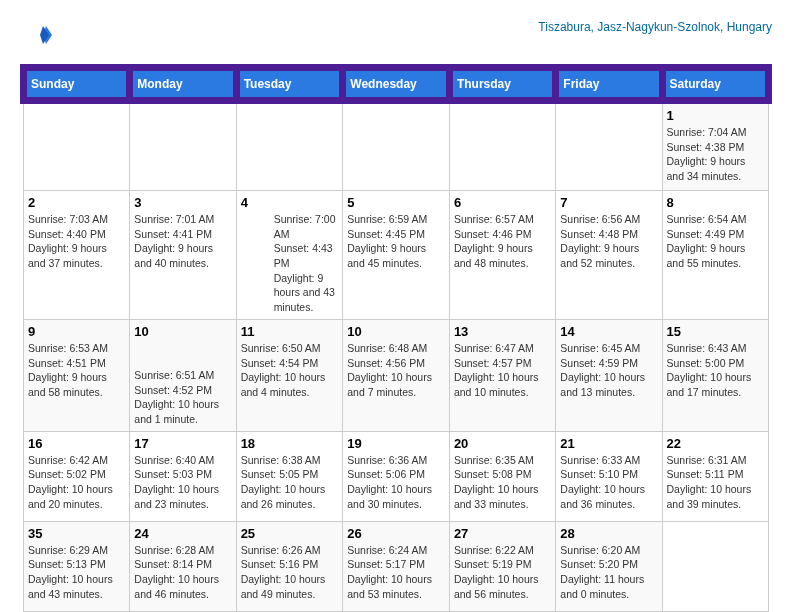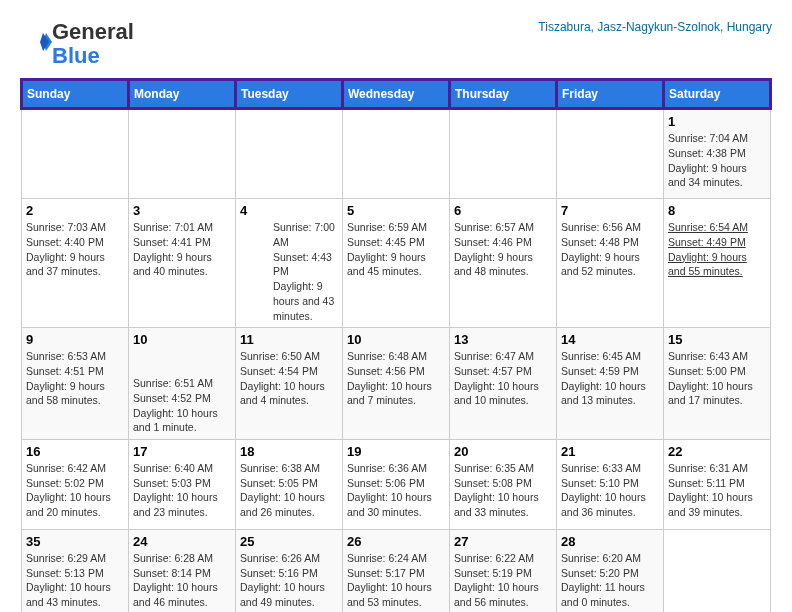--- a/index.html
+++ b/index.html
@@ -49,21 +49,21 @@
       border-collapse: collapse;
       font-size: 11px;
     }
     .calendar thead th {
       background: #2a7ae2;
       color: #fff;
       padding: 6px 4px;
       text-align: left;
       font-weight: bold;
       font-size: 12px;
-      border: 3px solid #4c1d95;
+      border: 7px solid #4c1d95;
     }
     .calendar tbody td {
       border: 1px solid #ccc;
       vertical-align: top;
       padding: 4px;
       width: 107px;
       height: 90px;
       background: #fff;
     }
     .calendar tbody tr:nth-child(odd) td {
@@ -87,24 +87,20 @@
 </head>
 <body>
 
 <div class="header">
   <div class="logo">
     <div>
       <svg class="logo-icon" viewBox="0 0 40 40">
         <polygon points="32,8 40,20 32,32 28,20" fill="#2a7ae2"></polygon>
         <polygon points="28,8 36,20 28,32 24,20" fill="#1a5abf"></polygon>
       </svg>
-    </div>
-    <div class="logo-text">
-      <span class="logo-general">General</span><br>
-      <span class="logo-blue">Blue</span>
     </div>
   </div>
   <div class="title-block">
     <div class="location-title">Tiszabura, Jasz-Nagykun-Szolnok, Hungary</div>
   </div>
 </div>
 
 <table class="calendar">
   <thead>
     <tr>
@@ -164,21 +160,21 @@
 Daylight: 9 hours and 48 minutes.</div>
         </td>
         <td>
           <span class="day-number">7</span>
           <div class="day-info" style="white-space: pre-line;">Sunrise: 6:56 AM
 Sunset: 4:48 PM
 Daylight: 9 hours and 52 minutes.</div>
         </td>
         <td>
           <span class="day-number">8</span>
-          <div class="day-info" style="white-space: pre-line; text-decoration: underline;">Sunrise: 6:54 AM
+          <div class="day-info" style="white-space: pre-line;">Sunrise: 6:54 AM
 Sunset: 4:49 PM
 Daylight: 9 hours and 55 minutes.</div>
         </td>
       </tr>
       <tr>
         <td>
           <span class="day-number">9</span>
           <div class="day-info" style="white-space: pre-line;">Sunrise: 6:53 AM
 Sunset: 4:51 PM
 Daylight: 9 hours and 58 minutes.</div>

